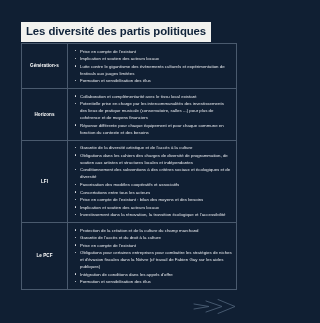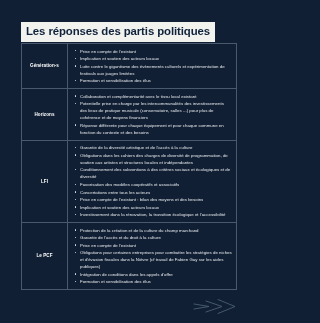--- a/index.html
+++ b/index.html
@@ -110,21 +110,21 @@
     height: 17px;
     opacity: 0.55;
   }
 </style>
 </head>
 <body>
 
 <div class="slide">
 
   <div class="title-wrap">
-    <span class="title">Les réponses des partis politiques</span>
+    <span class="title">Les diversité des partis politiques</span>
   </div>
 
   <div class="table" id="table-root">
       <div class="row">
         <div class="party-cell">
           <div class="party-name">Génération·s</div>
         </div>
         <div class="content-cell">
           <ul class="bullets">
             <li>Prise en compte de l'existant</li>

